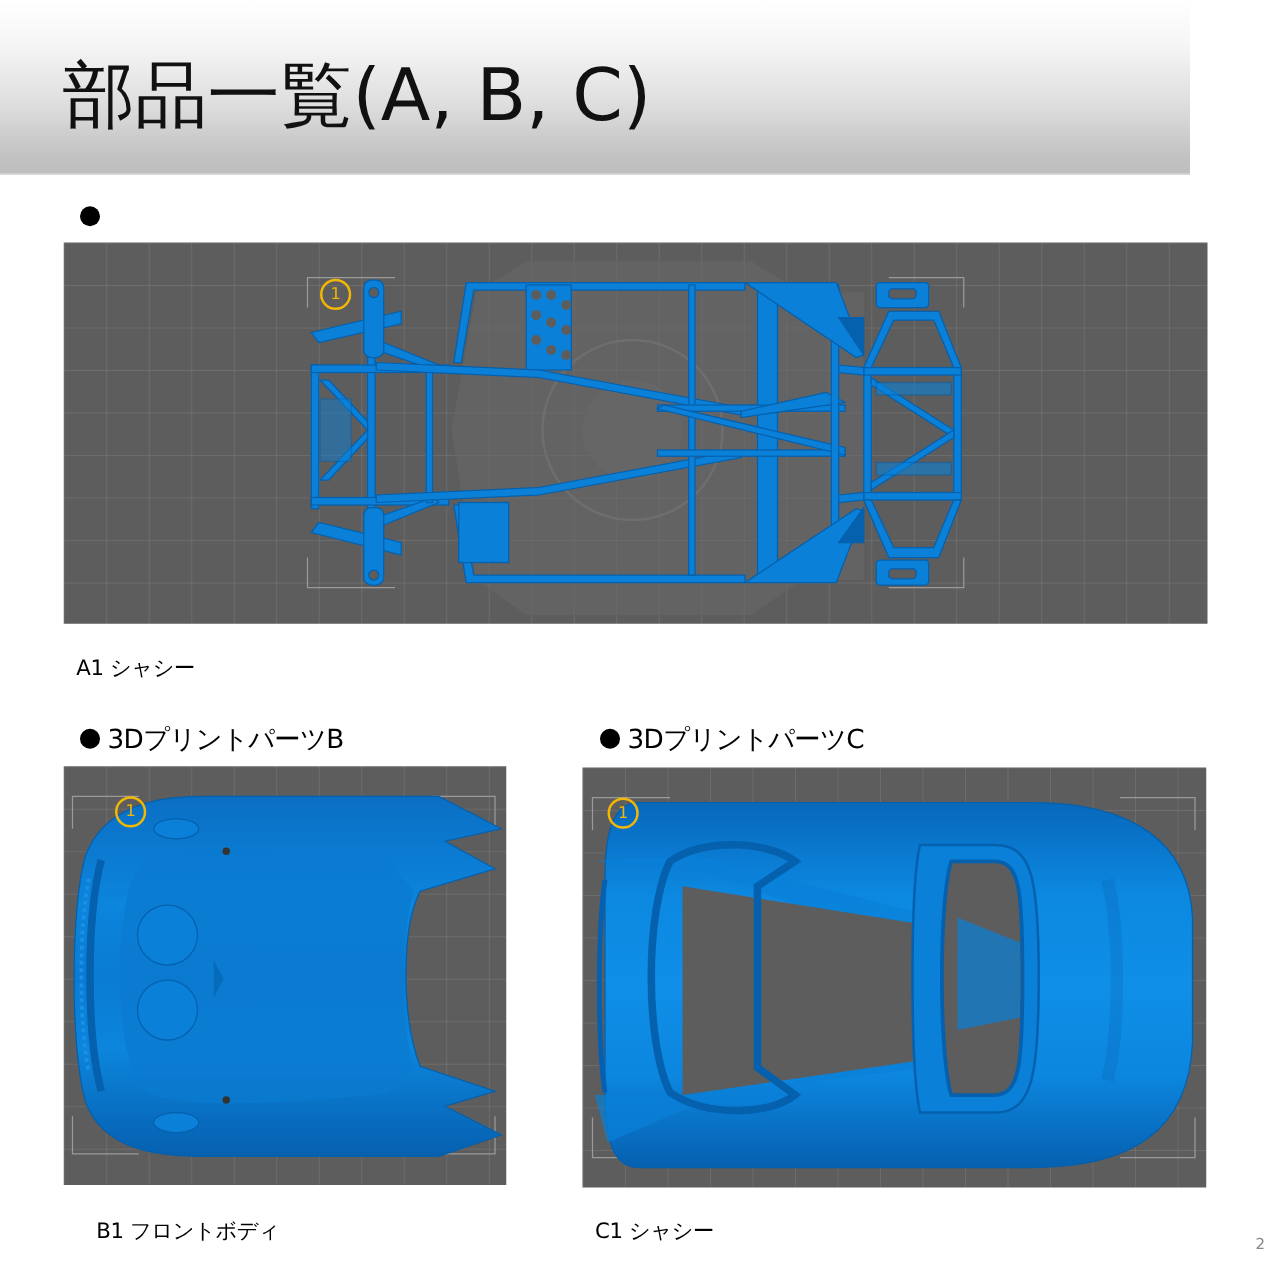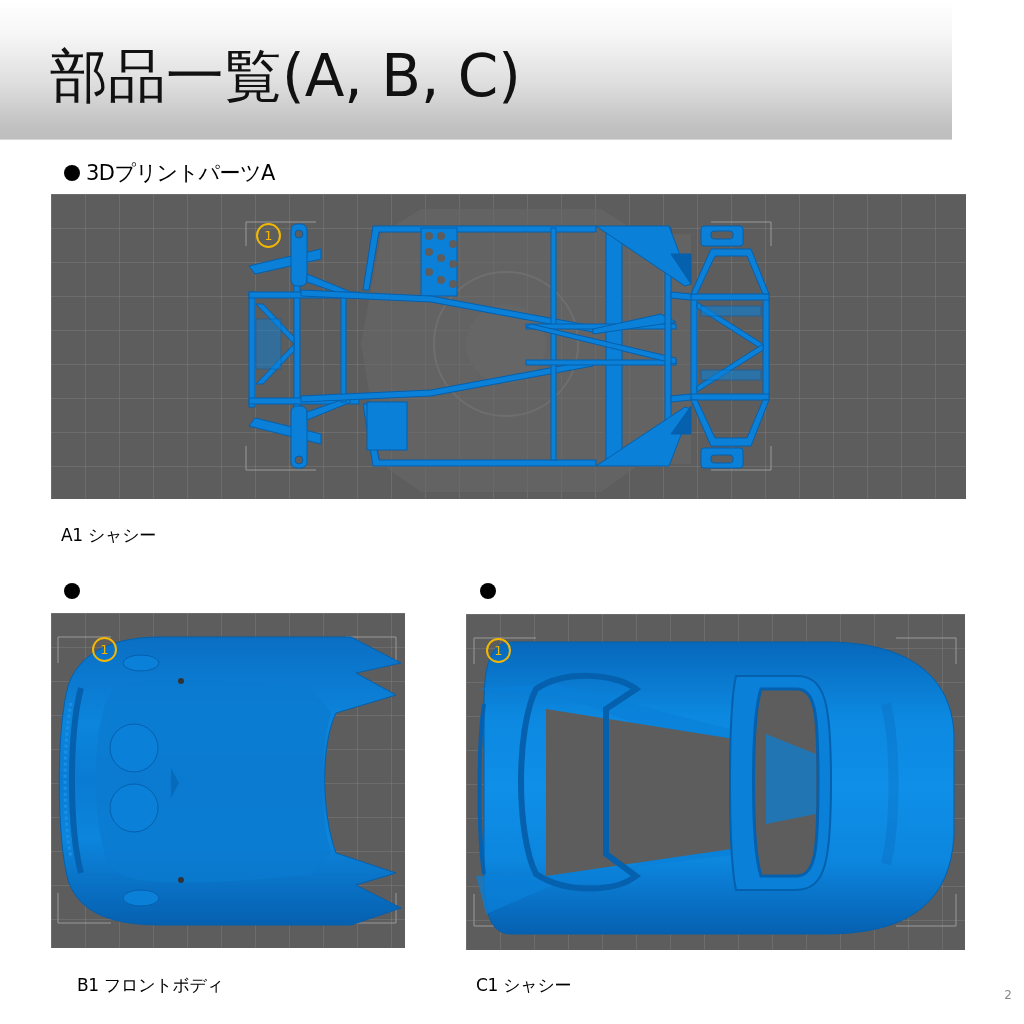--- a/index.html
+++ b/index.html
@@ -22,21 +22,21 @@
   .pagenum { position:absolute; right:12px; top:988px; font-size:12px; color:#888; }
 </style>
 </head>
 <body>
 
 <div class="header">
   <div class="title">部品一覧(A, B, C)</div>
 </div>
 
 <div class="section" style="left:64px; top:160px;">
-  <span class="dot"></span><span>3DプリントパーツA</span>
+  <span class="dot"></span>
 </div>
 
 <div class="panel" style="left:51px; top:194px; width:915px; height:305px;">
   <svg width="915" height="305" viewBox="0 0 915 305">
 
     <path d="M370 15 L550 15 L590 40 L640 40 L640 270 L590 270 L550 298 L370 298 L330 270 L310 150 L330 40 Z" fill="#686868" opacity="0.6"></path>
     <circle cx="455" cy="150" r="72" fill="none" stroke="#6e6e6e" stroke-width="2"></circle>
     <circle cx="455" cy="150" r="40" fill="#666"></circle>
 
     <g stroke="#9a9a9a" stroke-width="1" fill="none">
@@ -108,21 +108,21 @@
       <rect x="660" y="261" width="22" height="8" rx="3" fill="#5d5d5d"></rect>
       <path d="M620 98 L640 100 L640 106 L620 104 Z"></path>
       <path d="M620 202 L640 200 L640 206 L620 208 Z"></path>
     </g>
   </svg>
   <div class="badge" style="left:205px; top:29px;">1</div>
 </div>
 <div class="caption" style="left:61px; top:508px;">A1 シャシー</div>
 
 <div class="section" style="left:64px; top:578px;">
-  <span class="dot"></span>
+  <span class="dot"></span><span>3DプリントパーツB</span>
 </div>
 
 <div class="panel" style="left:51px; top:613px; width:354px; height:335px;">
   <svg width="354" height="335" viewBox="0 0 354 335">
     <defs>
       <linearGradient id="bgrad" x1="0" y1="0" x2="0" y2="1">
         <stop offset="0" stop-color="#0a6fc4"></stop>
           <stop offset="0.3" stop-color="#0c85dc"></stop>
         <stop offset="0.5" stop-color="#0a7bd2"></stop>
           <stop offset="0.7" stop-color="#0c85dc"></stop>
@@ -145,21 +145,21 @@
     <path d="M20 90 C12 130 12 205 20 245" stroke="#1a90e8" stroke-width="3" stroke-dasharray="3 3" fill="none"></path>
     <path d="M120 155 L128 170 L120 185 Z" fill="#0560ad" opacity="0.6"></path>
     <circle cx="130" cy="68" r="3" fill="#333"></circle>
       <circle cx="130" cy="267" r="3" fill="#333"></circle>
   </svg>
   <div class="badge" style="left:41px; top:24px;">1</div>
 </div>
 <div class="caption" style="left:77px; top:958px;">B1 フロントボディ</div>
 
 <div class="section" style="left:480px; top:578px;">
-  <span class="dot"></span>
+  <span class="dot"></span><span>3DプリントパーツC</span>
 </div>
 
 <div class="panel" style="left:466px; top:614px; width:499px; height:336px;">
   <svg width="499" height="336" viewBox="0 0 499 336">
     <defs>
       <linearGradient id="cgrad" x1="0" y1="0" x2="0" y2="1">
         <stop offset="0" stop-color="#0768bb"></stop>
           <stop offset="0.25" stop-color="#0c88e0"></stop>
         <stop offset="0.5" stop-color="#0f8fe8"></stop>
           <stop offset="0.75" stop-color="#0c86de"></stop>

